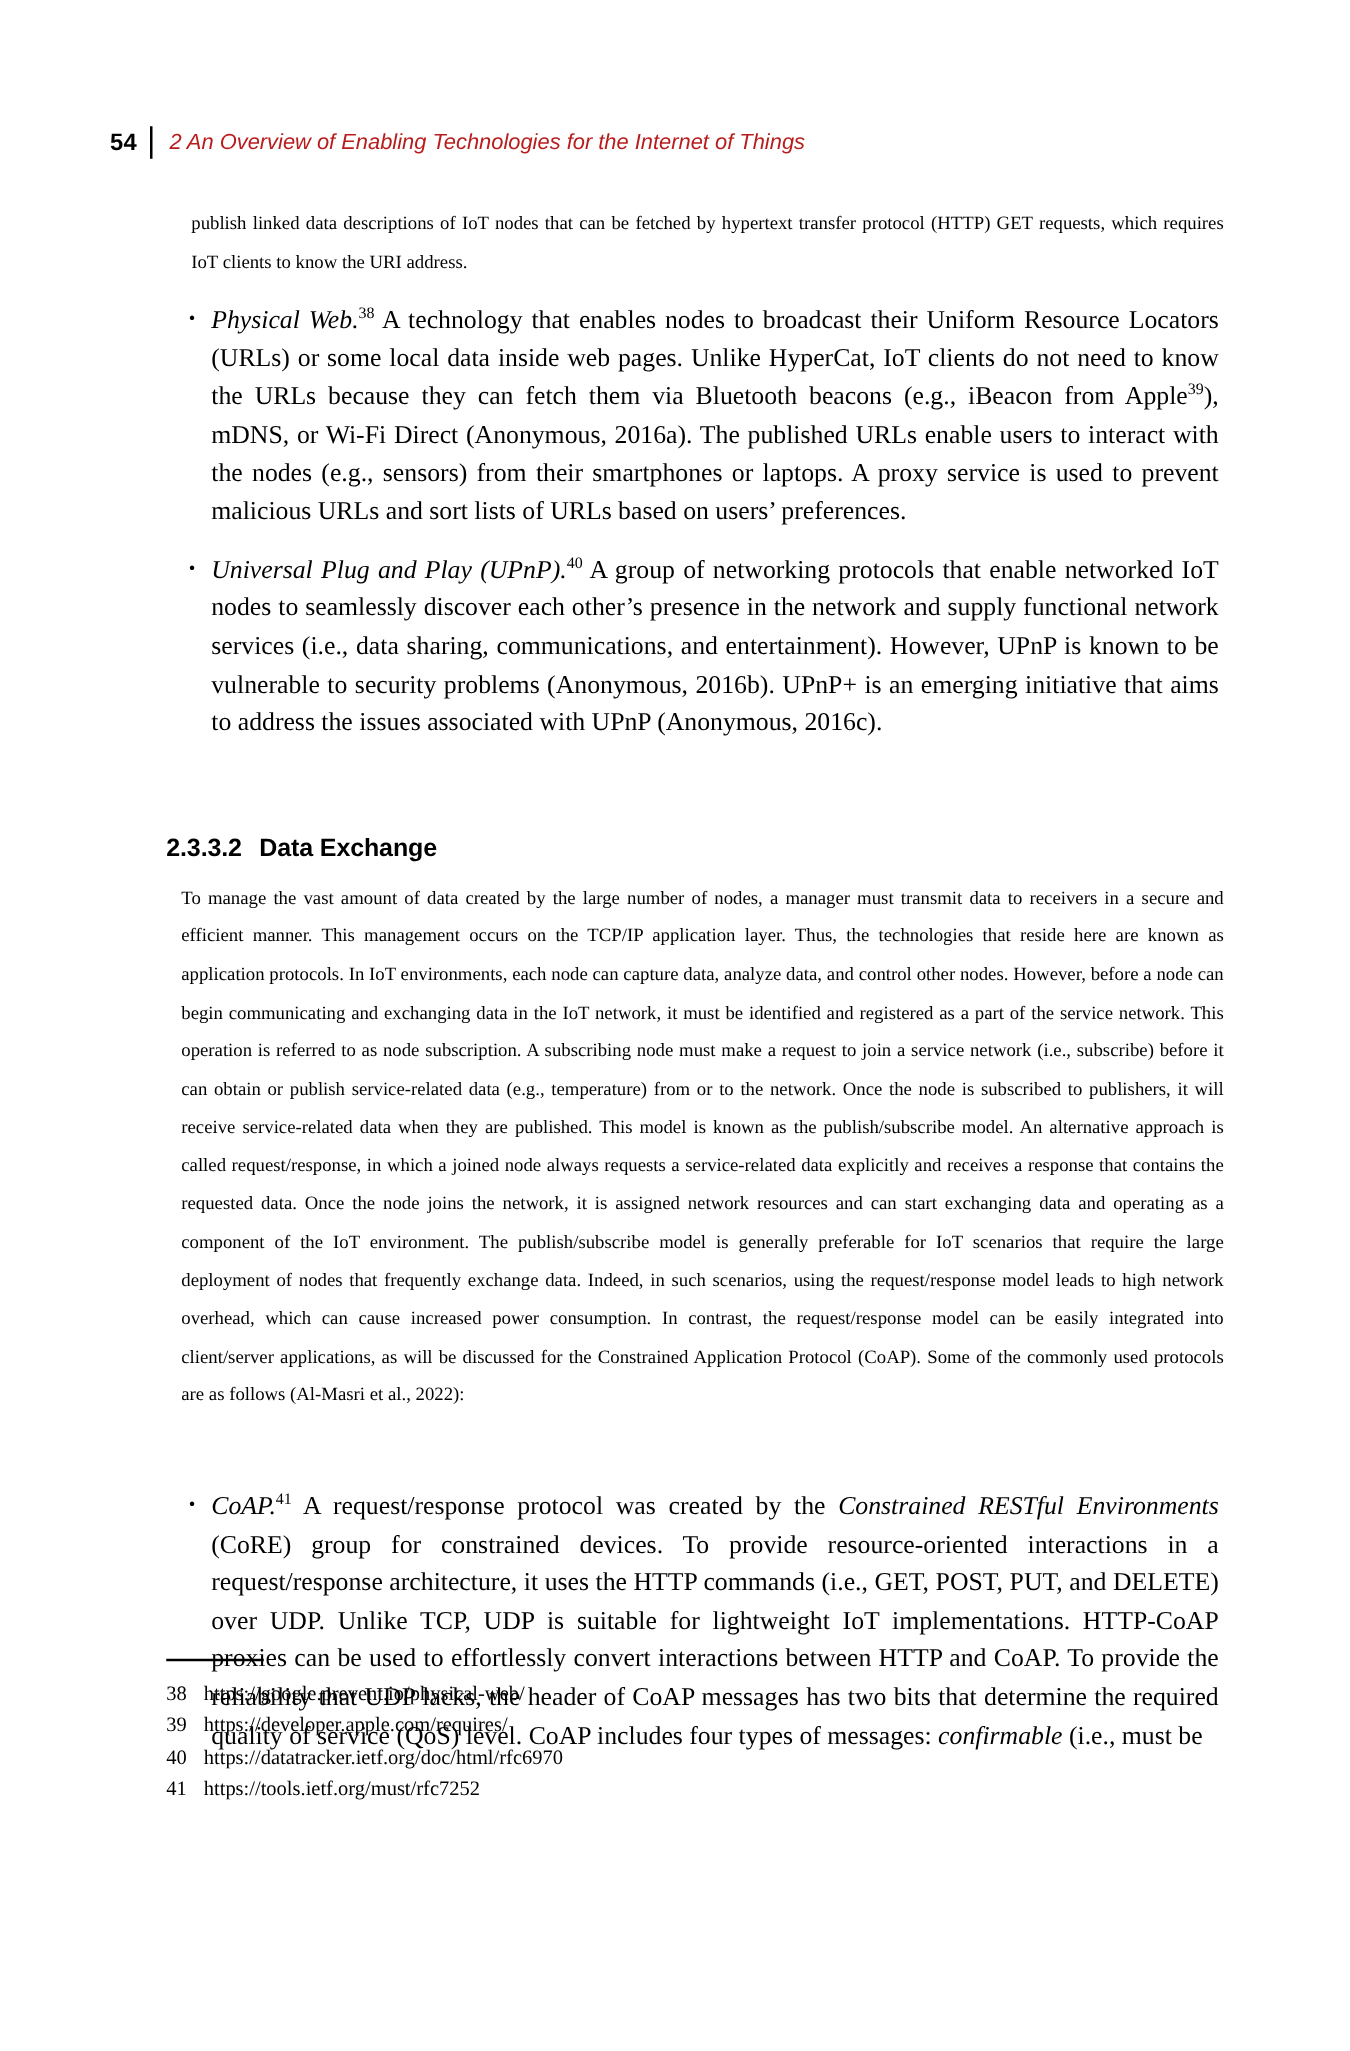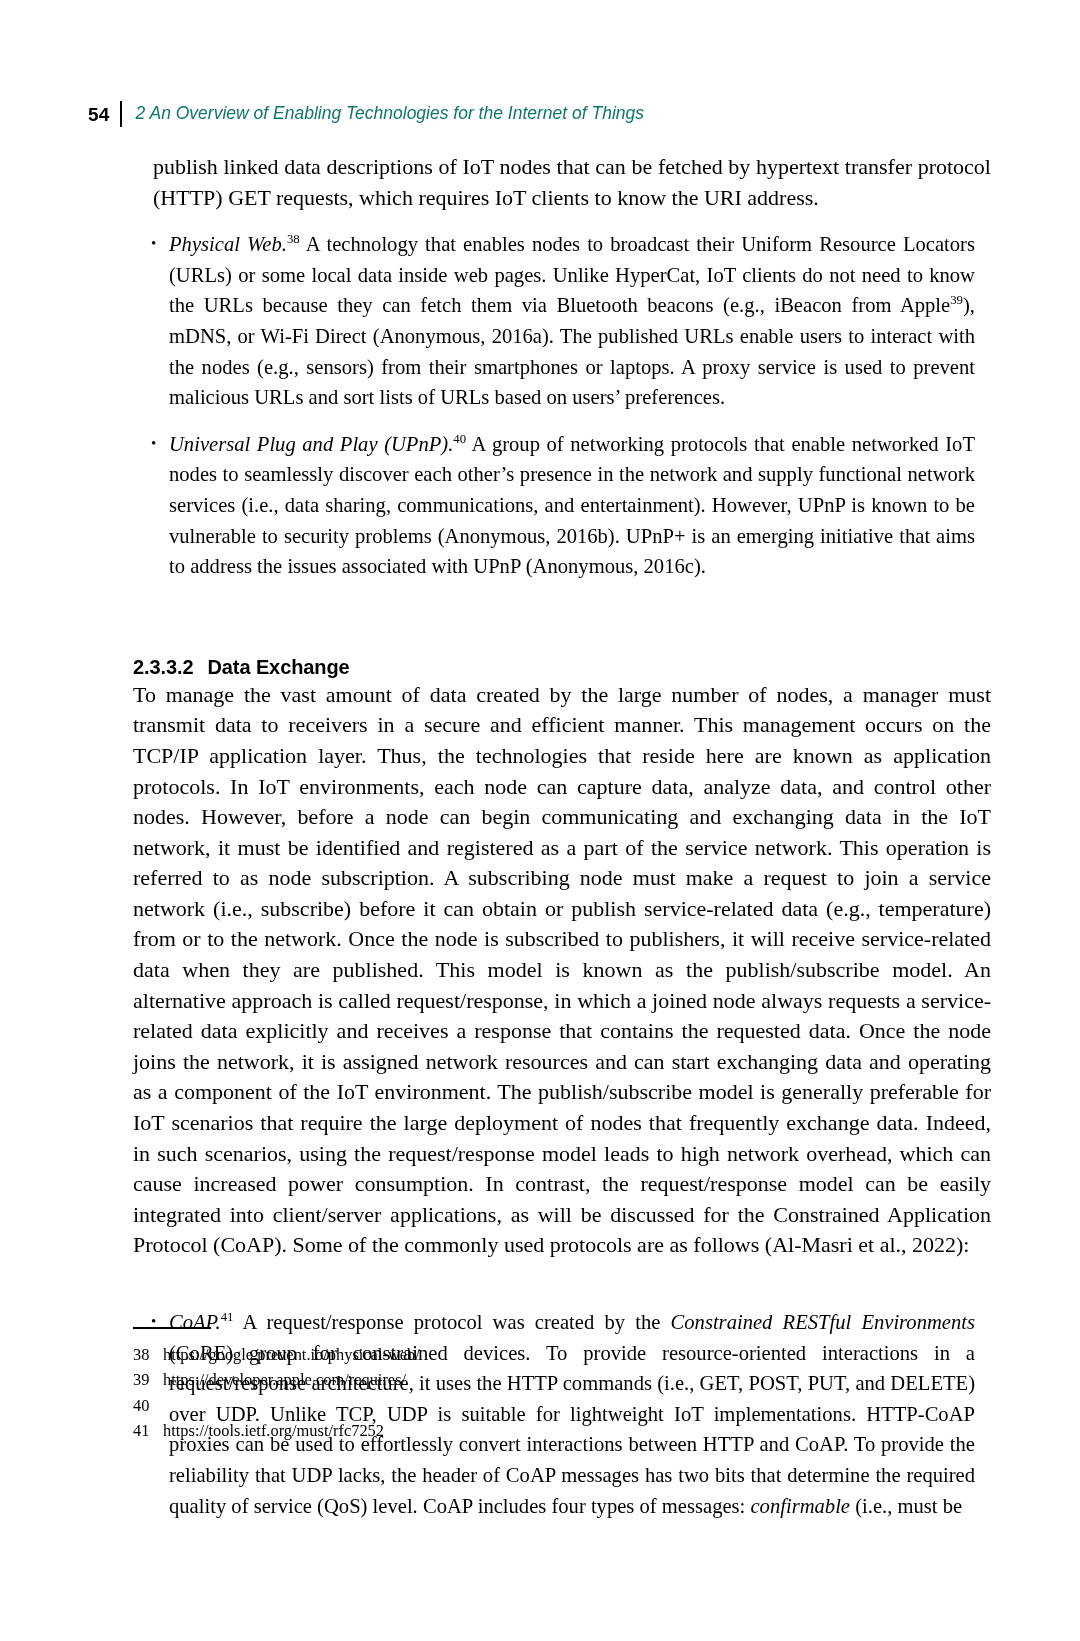--- a/index.html
+++ b/index.html
@@ -46,35 +46,35 @@
     width: 2px;
     height: 26px;
     background: #000;
     margin-right: 14px;
   }
   .head-title {
     font-family: "Liberation Sans", "DejaVu Sans", sans-serif;
     font-style: italic;
     font-size: 17.5px;
     line-height: 1.1;
-    color: #0f766e;
+    color: #b91c1c;
     white-space: nowrap;
   }
 
   
   .column {
     position: absolute;
     left: 117px;
     top: 152px;
     width: 858px;
   }
 
   p.body {
-    margin: 0;
-    font-size: 22px;
+    margin: 12px;
+    font-size: 15px;
     line-height: 30.6px;
     text-align: justify;
     text-justify: inter-word;
     hyphens: manual;
   }
 
   
   p.cont {
     margin-left: 20px;
   }
@@ -194,20 +194,21 @@
     <div class="fn-line">
       <span class="fn-num">38</span>
       <span class="fn-url">https://google.prevent.io/physical-web/</span>
     </div>
     <div class="fn-line">
       <span class="fn-num">39</span>
       <span class="fn-url">https://developer.apple.com/requires/</span>
     </div>
     <div class="fn-line">
       <span class="fn-num">40</span>
+      <span class="fn-url">https://datatracker.ietf.org/doc/html/rfc6970</span>
     </div>
     <div class="fn-line">
       <span class="fn-num">41</span>
       <span class="fn-url">https://tools.ietf.org/must/rfc7252</span>
     </div>
   </div>
 
 </div>
 
 </body></html>

